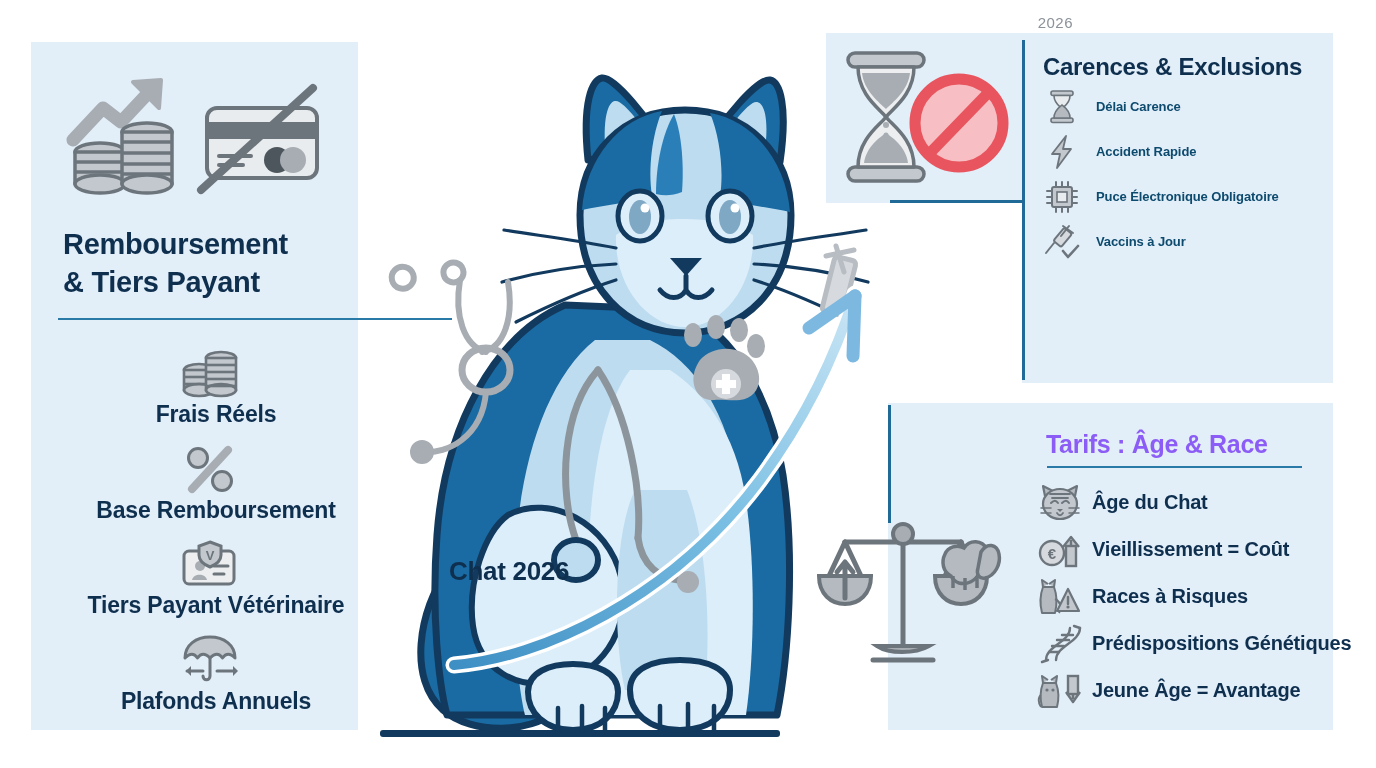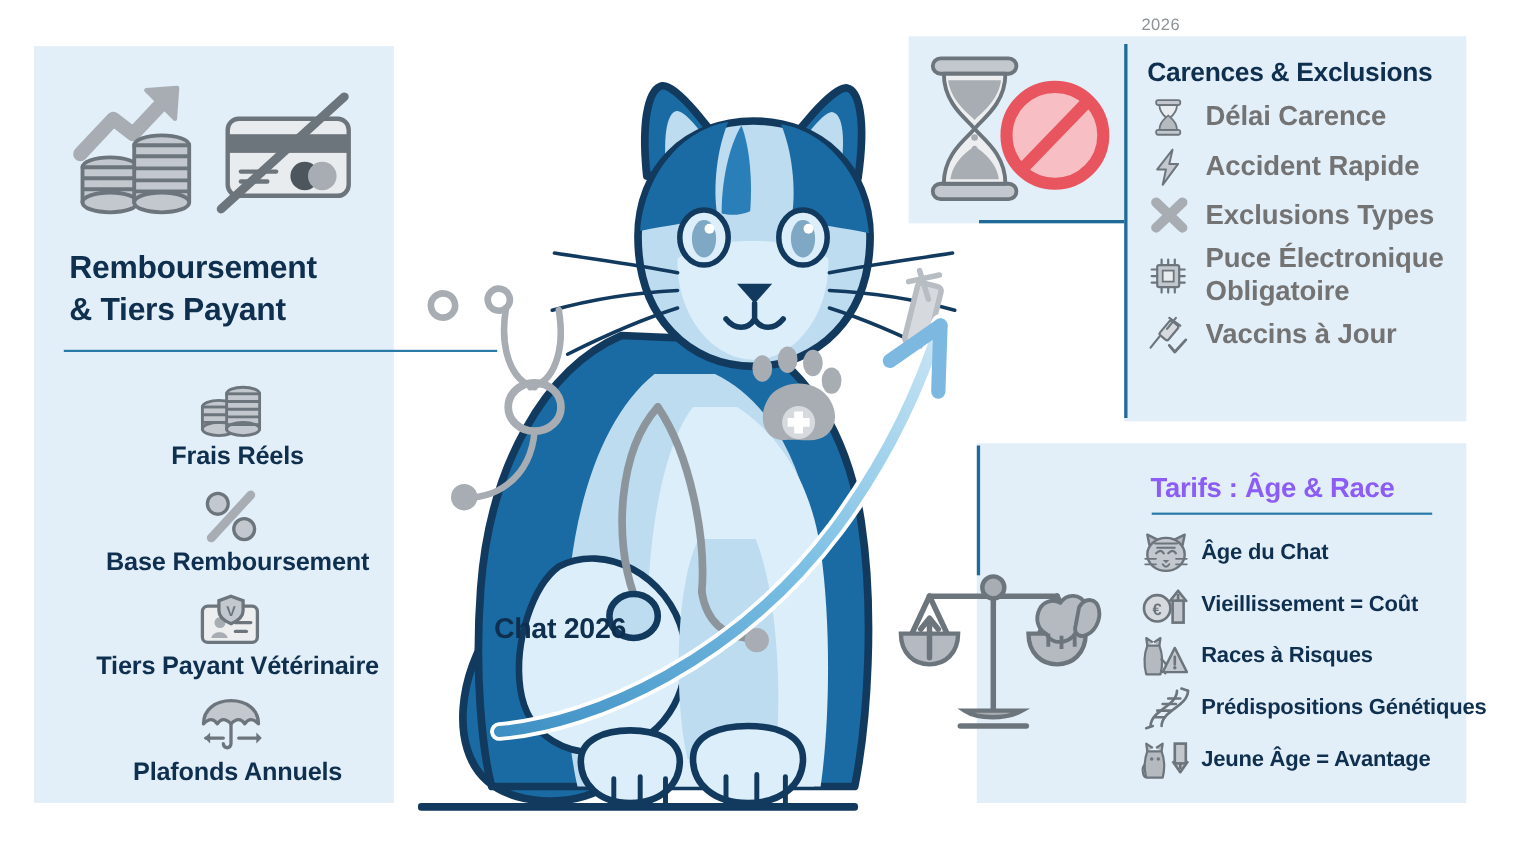--- a/index.html
+++ b/index.html
@@ -47,21 +47,21 @@
   #tr-panel{left:1022px;top:33px;width:311px;height:350px;}
   #tr-accent-v{left:1022px;top:40px;height:340px;}
   #tr-title{
     position:absolute;left:1043px;top:53px;width:290px;
     font-size:24px;font-weight:bold;color:#0f2f4f;letter-spacing:-.3px;
   }
   #tr-list{position:absolute;left:1034px;top:86px;width:320px;}
   .ritem{display:flex;align-items:center;margin-bottom:4px;min-height:41px;}
   .ritem .ico{width:56px;min-width:56px;height:40px;display:flex;align-items:center;justify-content:center;}
   .ritem .lbl{
-    font-size:25px;font-weight:bold;color:#737373;line-height:1.18;
+    font-size:13px;font-weight:bold;color:#0c4a6e;line-height:1.18;
     padding-left:6px;letter-spacing:-.1px;
   }
 
   
   #br-panel{left:888px;top:403px;width:445px;height:327px;}
   #br-accent-v{left:888px;top:405px;height:118px;}
   #br-title{
     position:absolute;left:1046px;top:430px;width:300px;
     font-size:25px;font-weight:bold;color:#8b5cf6;letter-spacing:-.3px;
   }
@@ -370,28 +370,20 @@
     <div class="ritem">
       <span class="ico">
         <svg width="34" height="36" viewBox="0 0 34 36">
           <path d="M21 2L7 20h8l-3 14 14-19h-8z" fill="#c2c8cd" stroke="#6d757c" stroke-width="1.8" stroke-linejoin="round"></path>
         </svg>
       </span>
       <span class="lbl">Accident Rapide</span>
     </div>
 
 
-    <div class="ritem">
-      <span class="ico">
-        <svg width="34" height="34" viewBox="0 0 34 34">
-          <path d="M6 4l24 23M30 4L6 27" stroke="#a7adb3" stroke-width="9" stroke-linecap="round"></path>
-        </svg>
-      </span>
-      <span class="lbl">Exclusions Types</span>
-    </div>
 
     <div class="ritem">
       <span class="ico">
         <svg width="36" height="36" viewBox="0 0 36 36">
           <rect x="8" y="8" width="20" height="20" rx="2" fill="#c2c8cd" stroke="#6d757c" stroke-width="2"></rect>
           <rect x="13" y="13" width="10" height="10" fill="#e9ecee" stroke="#6d757c" stroke-width="1.6"></rect>
           <g stroke="#6d757c" stroke-width="2" stroke-linecap="round">
             <path d="M12 8V3M18 8V3M24 8V3M12 28v5M18 28v5M24 28v5M8 12H3M8 18H3M8 24H3M28 12h5M28 18h5M28 24h5"></path>
           </g>
         </svg>

